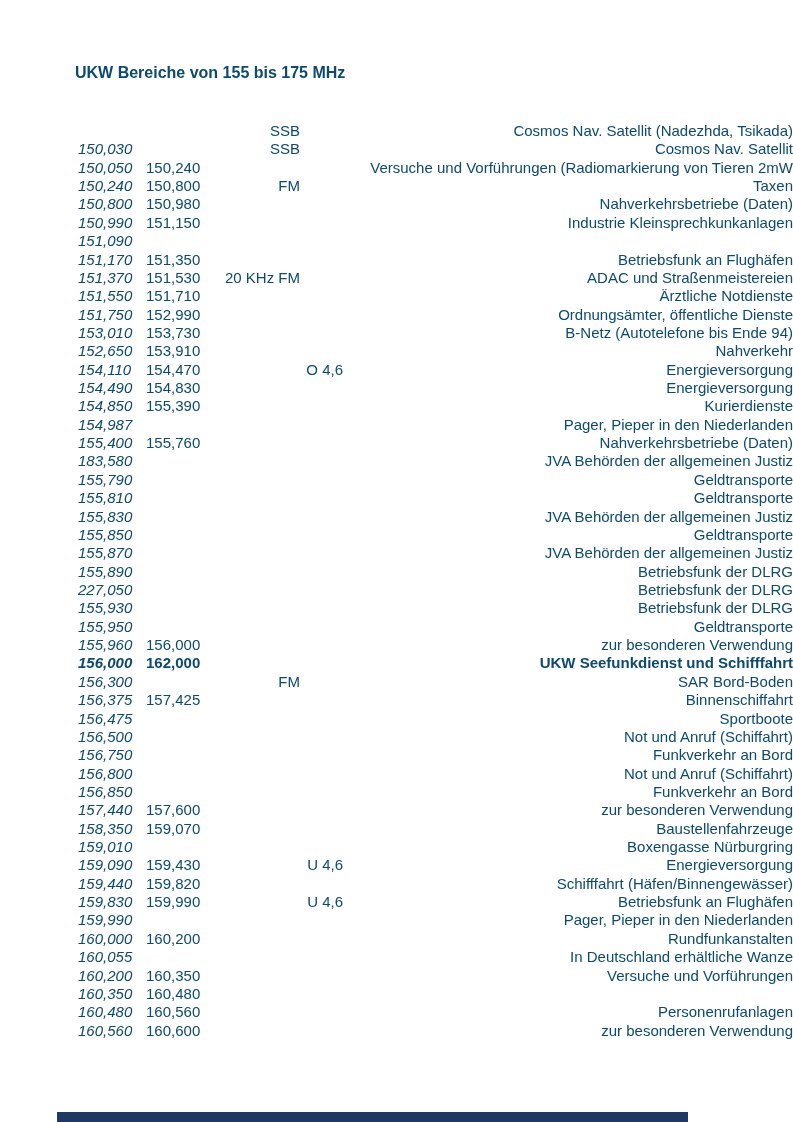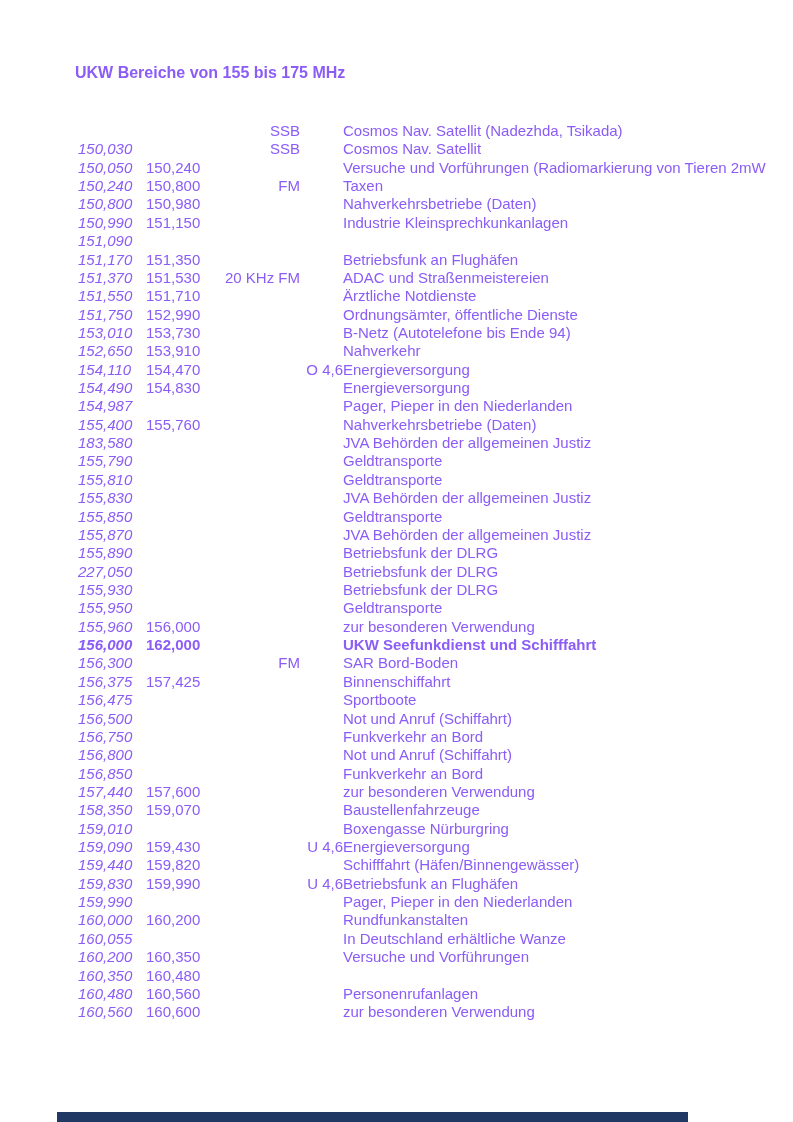--- a/index.html
+++ b/index.html
@@ -33,33 +33,33 @@
     line-height: 18.36px;
     font-size: 15px;
     white-space: nowrap;
   }
   .row.bold { font-weight: bold; }
   .cell { display: block; flex: none; overflow: visible; }
   .c-f1   { width: 68px;  text-align: left; font-style: italic;  }
   .c-f2   { width: 72px;  text-align: left;  }
   .c-mode { width: 82px;  text-align: right; }
   .c-note { width: 43px;  text-align: right; }
-  .c-desc { flex: 1 1 auto; text-align: left; }
+  .c-desc { flex: 1 1 auto; text-align: right; }
   .footer-bar {
     position: absolute;
     left: 57px;
     top: 1112px;
     width: 631px;
     height: 10px;
   }
 </style>
 </head>
 <body>
 
-<div class="page" style="color: #8b5cf6; background: rgb(255, 255, 255);">
+<div class="page" style="color: #0c4a6e; background: rgb(255, 255, 255);">
   <h1 class="title">UKW Bereiche von 155 bis 175 MHz</h1>
   <div class="freq-table">
       <div class="row">
         <span class="cell c-f1"></span>
         <span class="cell c-f2"></span>
         <span class="cell c-mode">SSB</span>
         <span class="cell c-note"></span>
         <span class="cell c-desc">Cosmos Nav. Satellit (Nadezhda, Tsikada)</span>
       </div>
       <div class="row">
@@ -151,20 +151,27 @@
         <span class="cell c-mode"></span>
         <span class="cell c-note">O 4,6</span>
         <span class="cell c-desc">Energieversorgung</span>
       </div>
       <div class="row">
         <span class="cell c-f1">154,490</span>
         <span class="cell c-f2">154,830</span>
         <span class="cell c-mode"></span>
         <span class="cell c-note"></span>
         <span class="cell c-desc">Energieversorgung</span>
+      </div>
+      <div class="row">
+        <span class="cell c-f1">154,850</span>
+        <span class="cell c-f2">155,390</span>
+        <span class="cell c-mode"></span>
+        <span class="cell c-note"></span>
+        <span class="cell c-desc">Kurierdienste</span>
       </div>
       <div class="row">
         <span class="cell c-f1">154,987</span>
         <span class="cell c-f2"></span>
         <span class="cell c-mode"></span>
         <span class="cell c-note"></span>
         <span class="cell c-desc">Pager, Pieper in den Niederlanden</span>
       </div>
       <div class="row">
         <span class="cell c-f1">155,400</span>

